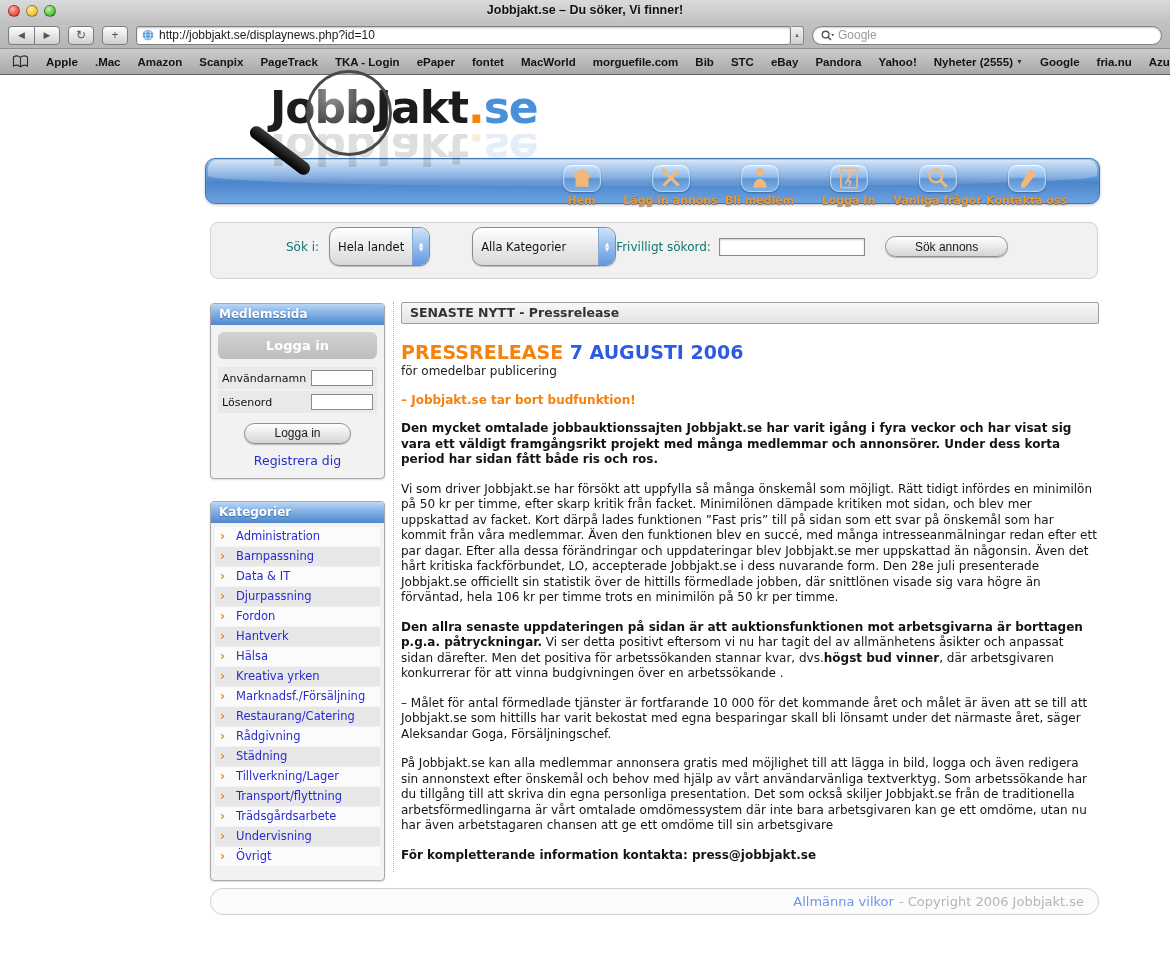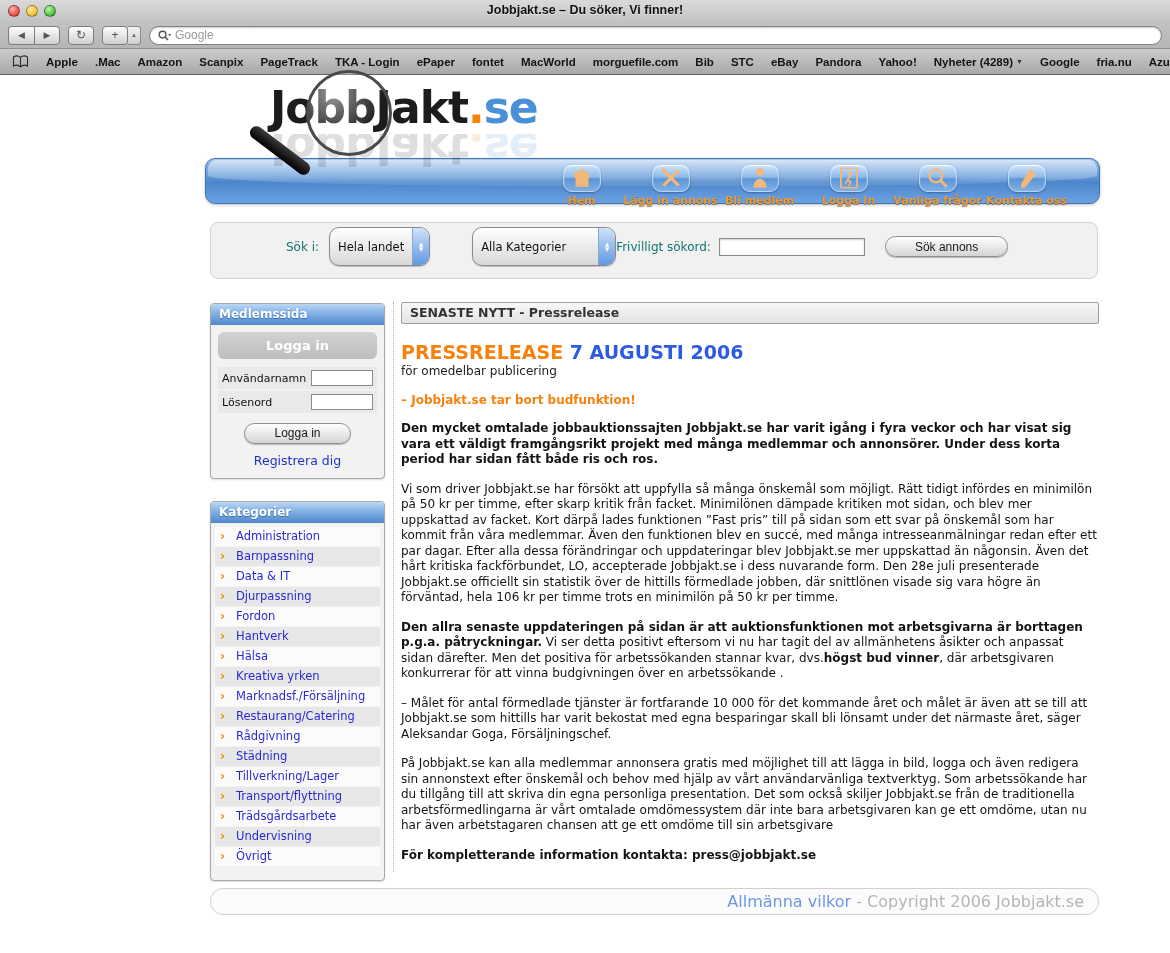--- a/index.html
+++ b/index.html
@@ -120,21 +120,21 @@
   .pr-title .t-blue { color:#2d5be2; }
   .pr-sub { font-size:12px; color:#222; margin-top:1px; }
   .pr-lead { font-size:12px; font-weight:bold; color:#f6820e; margin-top:15px; }
   .article p { font-size:12px; line-height:15.5px; color:#141414; margin-top:14px; }
   .article p.bold { font-weight:bold; }
   .inline-b { font-weight:bold; }
 
   
   .footer { position:absolute; left:210px; top:888px; width:889px; height:27px; border:1px solid #d0d0d0;
     border-radius:13px; background:#fcfcfc; display:flex; justify-content:flex-end; align-items:center;
-    padding-right:14px; font-size:16px; font-family:"DejaVu Sans", sans-serif; }
+    padding-right:14px; font-size:13px; font-family:"DejaVu Sans", sans-serif; }
   .footer a { color:#6d96e8; text-decoration:none; }
   .footer .copy { color:#b5b5b5; margin-left:5px; }
 
   svg { display:block; }
 </style>
 </head>
 <body>
 
 <div id="screen">
 
@@ -155,20 +155,30 @@
         <div class="tb-btn">
             <span>▶</span>
           </div>
       </div>
       <div class="tb-btn tb-single">
           <span>↻</span>
         </div>
       <div class="tb-btn tb-single">
           <span>+</span>
         </div>
+      <div class="url-field">
+        <span>
+          <svg width="12" height="12" viewBox="0 0 12 12">
+              <circle cx="6" cy="6" r="5.3" fill="#4a90d9"></circle>
+              <ellipse cx="6" cy="6" rx="2.4" ry="5.3" fill="none" stroke="#fff" stroke-width=".7"></ellipse>
+              <path d="M.7 6h10.6 M1.6 3h8.8 M1.6 9h8.8" stroke="#fff" stroke-width=".7"></path>
+            </svg>
+        </span>
+        <span>http://jobbjakt.se/displaynews.php?id=10</span>
+      </div>
       <div class="snapback">▴</div>
       <div class="gsearch">
         <span>
           <svg width="13" height="11" viewBox="0 0 13 11">
               <circle cx="4.6" cy="4.6" r="3.4" fill="none" stroke="#555" stroke-width="1.4"></circle>
               <path d="M7 7 L10 10" stroke="#555" stroke-width="1.6"></path>
               <path d="M10.2 4 l3 0 -1.5 2.2 z" fill="#555"></path>
             </svg>
         </span>
         <span>Google</span>
@@ -220,21 +230,21 @@
       <span class="bm-item">
           <span>eBay</span>
         </span>
       <span class="bm-item">
           <span>Pandora</span>
         </span>
       <span class="bm-item">
           <span>Yahoo!</span>
         </span>
       <span class="bm-item">
-          <span>Nyheter (4289)</span>
+          <span>Nyheter (2555)</span>
           <span class="bm-caret">▼</span>
         </span>
       <span class="bm-item">
           <span>Google</span>
         </span>
       <span class="bm-item">
           <span>fria.nu</span>
         </span>
       <span class="bm-item">
           <span>Azure</span>

